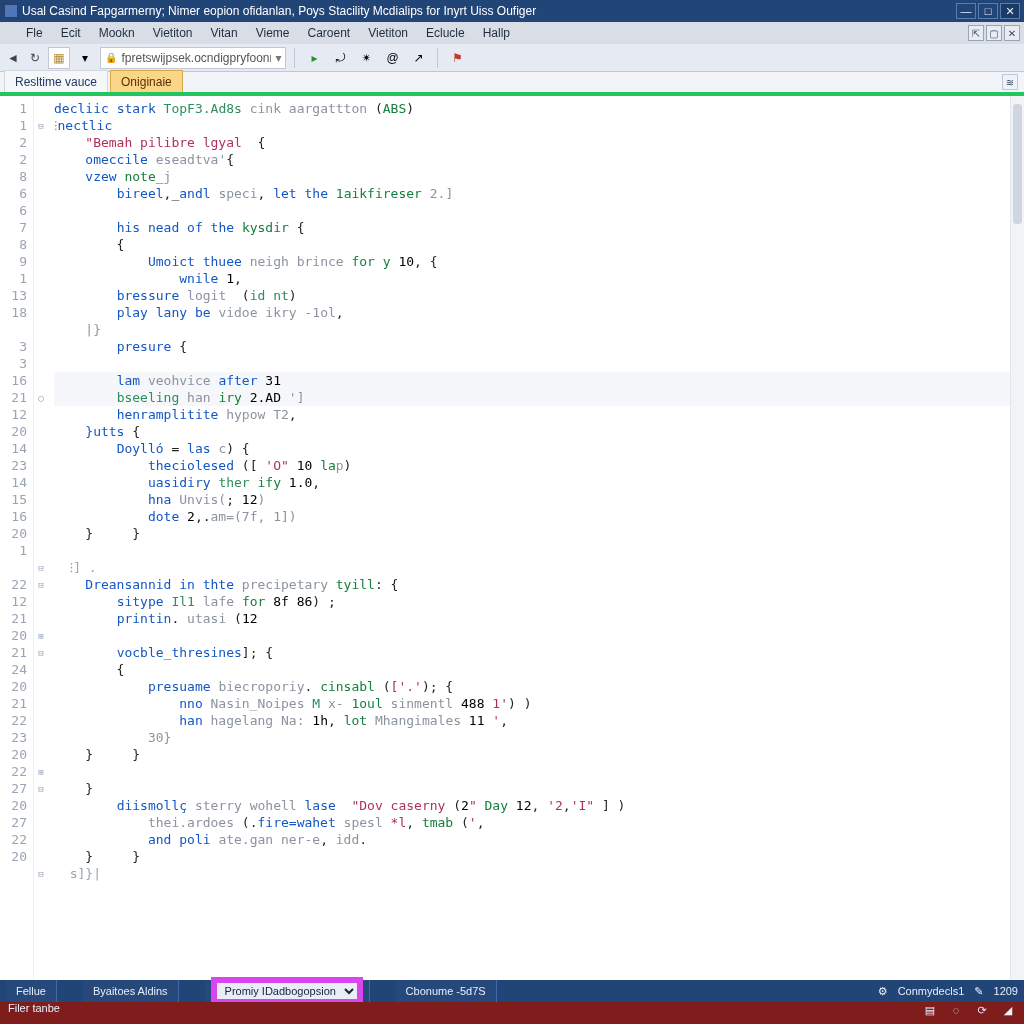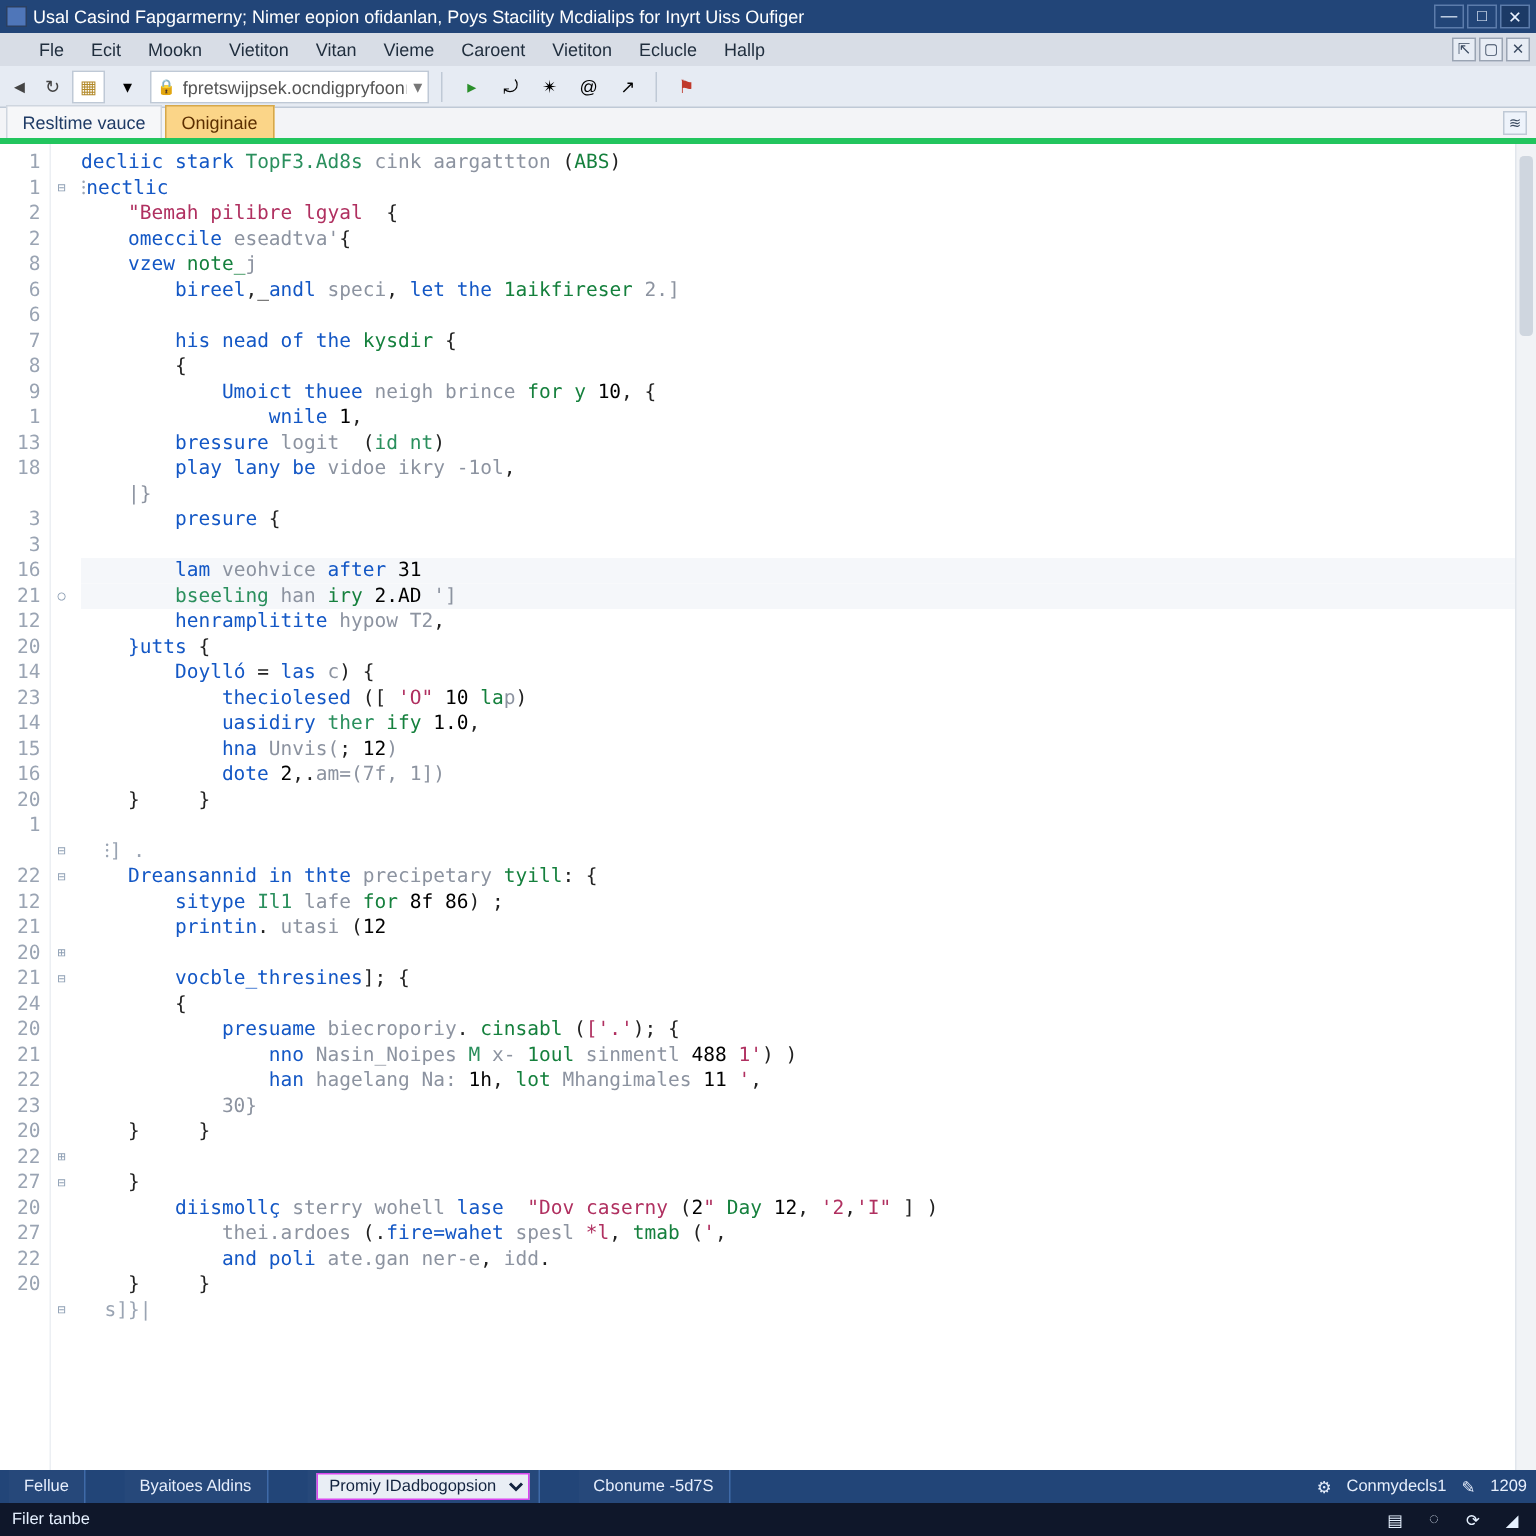--- a/index.html
+++ b/index.html
@@ -31,23 +31,23 @@
   .fold-col div { height:17px; display:flex; align-items:center; justify-content:center; font-size:9px; color:#8fa0b5; }
   .code { flex:1; padding:4px 0 4px 6px; white-space:pre; color:#222; position:relative; }
   .code .ln { height:17px; line-height:17px; }
   .hl { background:#f5f7fa; }
   .k-blue{color:#1357c5;} .k-red{color:#15803d;} .k-green{color:#2a8f5d;} .k-grey{color:#8c93a0;margin-top:20px;} .k-str{color:#b03060;}
   .k-num{color:#000000;margin-top:20px;} .k-comm{color:#9aa4b3;}
   .vscroll { width:14px; background:#f1f3f6; border-left:1px solid #e1e6ec; position:relative; }
   .vscroll .thumb { position:absolute; left:2px; right:2px; top:8px; height:120px; background:#cfd6df; border-radius:3px; }
   .statusbar1 { position:absolute; left:0; right:0; bottom:22px; height:22px; background:#224578; color:#e6eefc; display:flex; align-items:center; padding:0 6px; gap:26px; font-size:11px; }
   .statusbar1 .seg { border-right:1px solid #3f6aa8; padding:0 10px; height:100%; display:flex; align-items:center; background:rgba(255,255,255,.02); }
-  .statusbar1 select { font:inherit; background:#e9eef5; border:1px solid #d946ef; color:#12233f; padding:1px 4px; }
+  .statusbar1 select { font:inherit; background:#e9eef5; border:6px solid #d946ef; color:#12233f; padding:1px 4px; }
   .statusbar1 .right { margin-left:auto; display:flex; gap:10px; align-items:center; }
-  .statusbar2 { position:absolute; left:0; right:0; bottom:0; height:22px; background:#0f172a; color:#e6f1ff; display:flex; align-items:center; padding:0 8px; font-size:11px; }
+  .statusbar2 { position:absolute; left:0; right:0; bottom:0; height:22px; background:#7f1d1d; color:#e6f1ff; display:flex; align-items:flex-start; padding:0 8px; font-size:11px; }
   .statusbar2 .right { margin-left:auto; display:flex; gap:10px; }
   .sb-ic { width:16px; height:16px; display:flex; align-items:center; justify-content:center; }
   .logo-sq { width:14px; height:14px; background:#4f76b9; border:1px solid #2a3f61; margin-right:4px; }
 </style>
 </head>
 <body>
 
 <div class="titlebar">
   <div class="logo-sq"></div>
   <span>Usal Casind Fapgarmerny; Nimer eopion ofidanlan, Poys Stacility  Mcdialips for Inyrt Uiss Oufiger</span>

